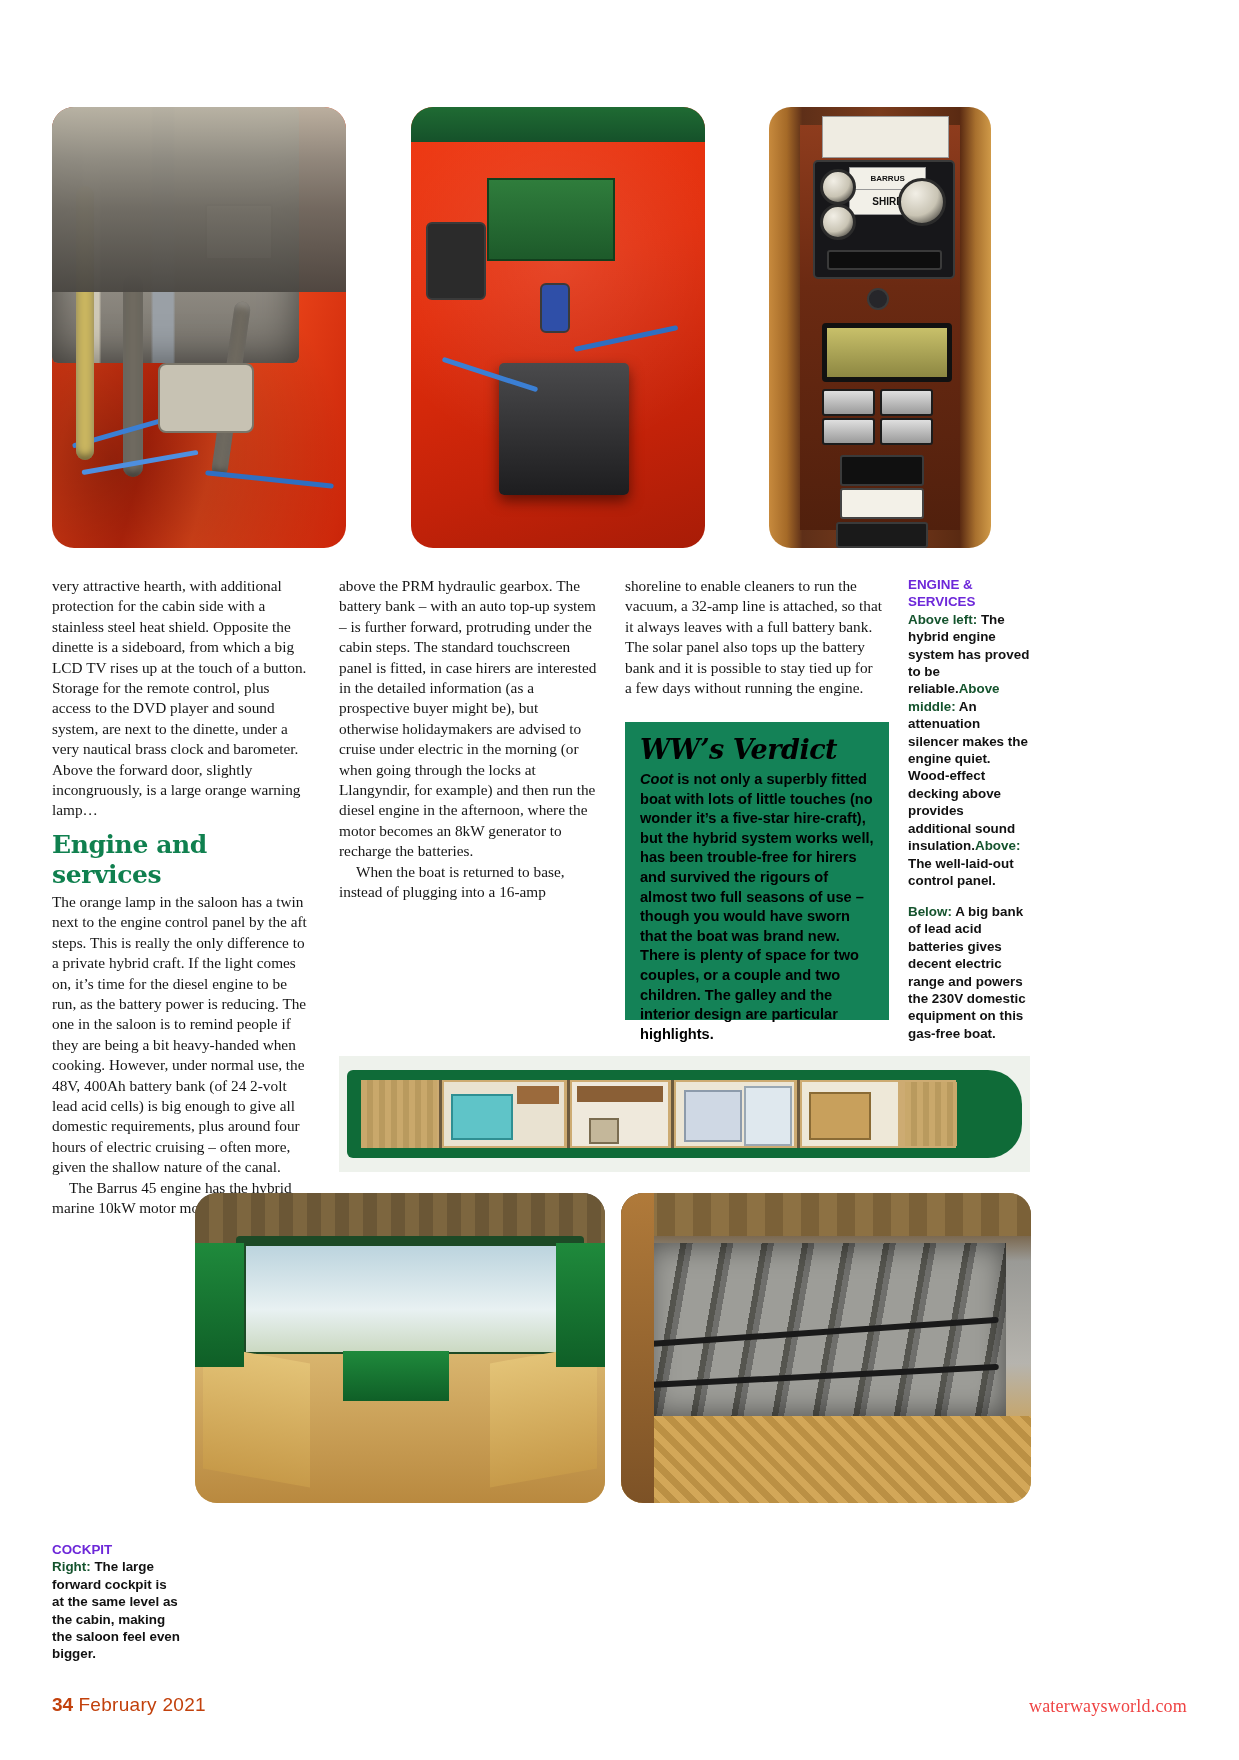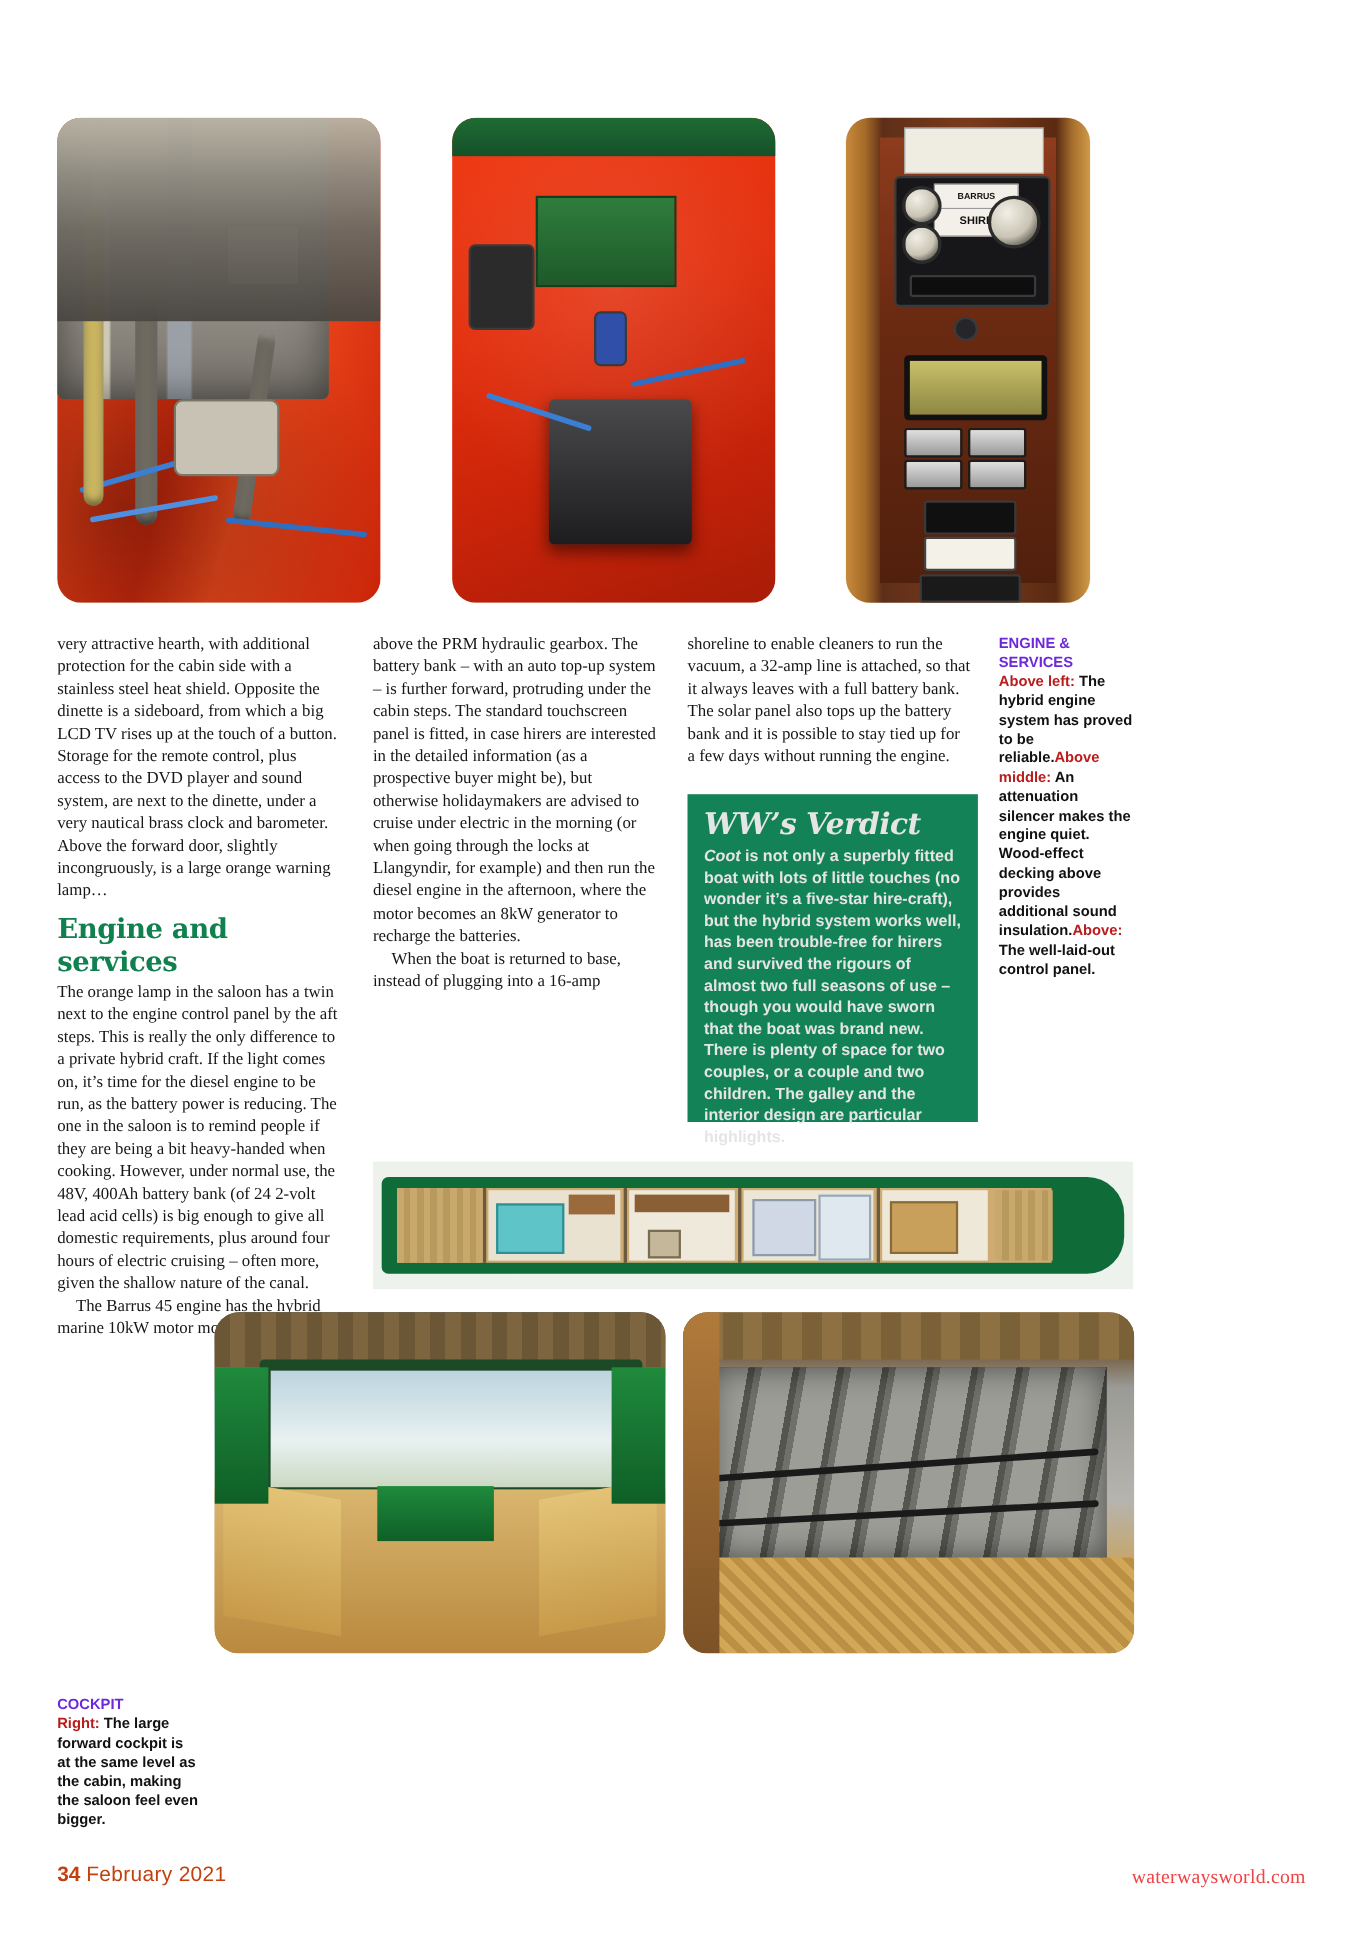--- a/index.html
+++ b/index.html
@@ -95,21 +95,21 @@
     font-size:25px;line-height:30px;
     color:#10804f;
     margin:9px 0 2px 0;
     letter-spacing:-.4px;
   }
 
   
   .verdict{
     position:absolute;
     background:#148257;
-    color:#e5e5e5;
+    color:#000000;
     box-sizing:border-box;
     padding:12px 15px 16px 15px;
   }
   .verdict-title{
     font-family:"DejaVu Serif",serif;
     font-style:italic;font-weight:700;
     font-size:27px;line-height:32px;
     letter-spacing:-.5px;
     margin:0 0 4px 0;
   }
@@ -124,21 +124,21 @@
   
   .cap{
     position:absolute;
     font-family:"Liberation Sans",sans-serif;
     font-weight:700;
     font-size:13.4px;line-height:17.4px;
     color:#111;
   }
   .cap .kicker{color:#6d28d9;display:block;}
   .cap p{margin:0;}
-  .cap .lead{color:#b91c1c;}
+  .cap .lead{color:#14532d;}
 
   
   .foot{
     position:absolute;
     font-family:"Liberation Sans",sans-serif;
     font-size:19px;color:#c2410c;
   }
   .foot .pg{font-weight:700;}
   .foot .mon{font-weight:400;letter-spacing:.3px;}
   .foot-url{
@@ -223,20 +223,23 @@
   <div class="verdict" style="left:625px;top:722px;width:264px;height:298px;">
     <div class="verdict-title">WW’s Verdict</div>
     <p class="verdict-body"><i>Coot</i><span> is not only a superbly fitted boat with lots of little touches (no wonder it’s a five-star hire-craft), but the hybrid system works well, has been trouble-free for hirers and survived the rigours of almost two full seasons of use – though you would have sworn that the boat was brand new. There is plenty of space for two couples, or a couple and two children. The galley and the interior design are particular highlights.</span></p>
   </div>
 
   <div class="cap" style="left:908px;top:576px;width:122px;">
     <span class="kicker">ENGINE &amp; SERVICES</span>
     <p><span class="lead">Above left:</span><span> The hybrid engine system has proved to be reliable.</span><span class="lead">Above middle:</span><span> An attenuation silencer makes the engine quiet. Wood-effect decking above provides additional sound insulation.</span><span class="lead">Above:</span><span> The well-laid-out control panel.</span></p>
   </div>
 
+  <div class="cap" style="left:908px;top:903px;width:122px;">
+    <p><span class="lead">Below:</span><span> A big bank of lead acid batteries gives decent electric range and powers the 230V domestic equipment on this gas-free boat.</span></p>
+  </div>
 
   <div class="plan" style="left:339px;top:1056px;width:691px;height:116px;">
     <div class="hull" style="left:8px;top:14px;right:8px;height:88px;"></div>
     <div class="deck" style="left:22px;top:24px;right:74px;height:68px;"></div>
     <div class="room" style="left:22px;top:24px;width:76px;height:68px;background:repeating-linear-gradient(90deg,#c9a86b 0 6px,#b99a5e 6px 12px);"></div>
     <div class="wall" style="left:100px;top:24px;width:3px;height:68px;"></div>
     <div class="room" style="left:105px;top:26px;width:120px;height:64px;background:#e9e2d1;"></div>
     <div class="room" style="left:112px;top:38px;width:58px;height:42px;background:#5fc4c8;border:2px solid #2f8f93;"></div>
     <div class="room" style="left:178px;top:30px;width:42px;height:18px;background:#9b6a3c;"></div>
     <div class="wall" style="left:228px;top:24px;width:3px;height:68px;"></div>

